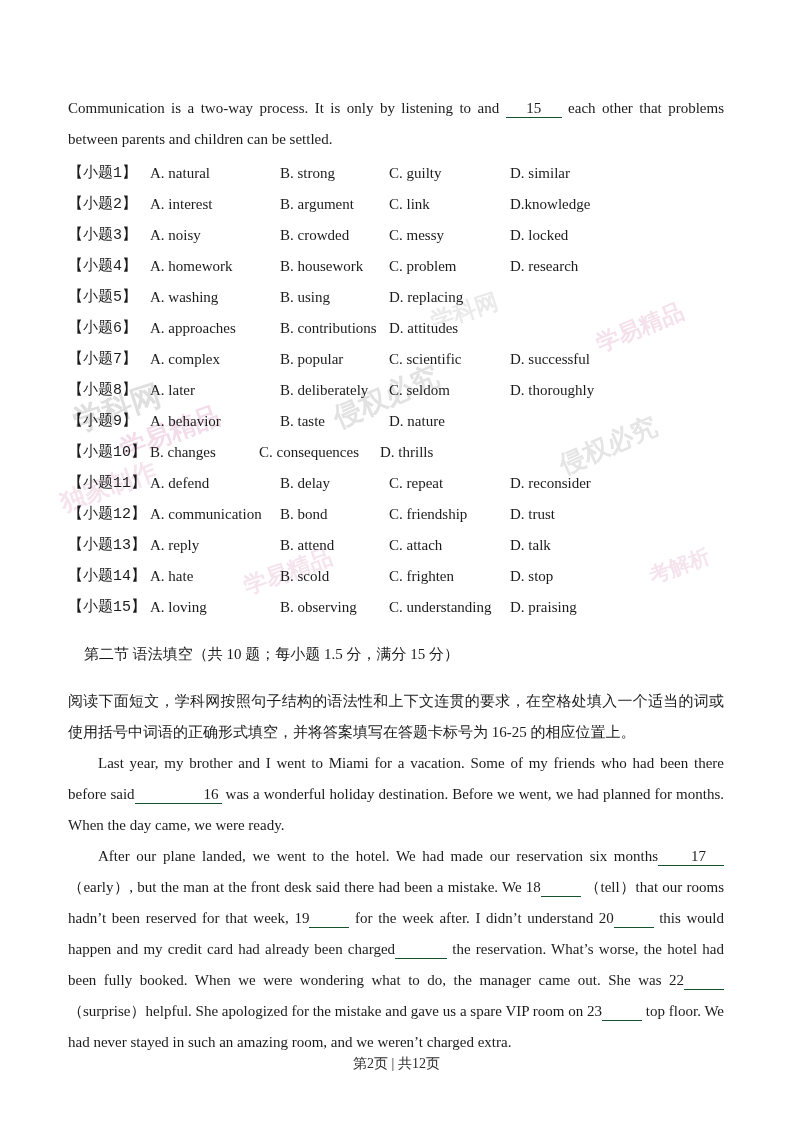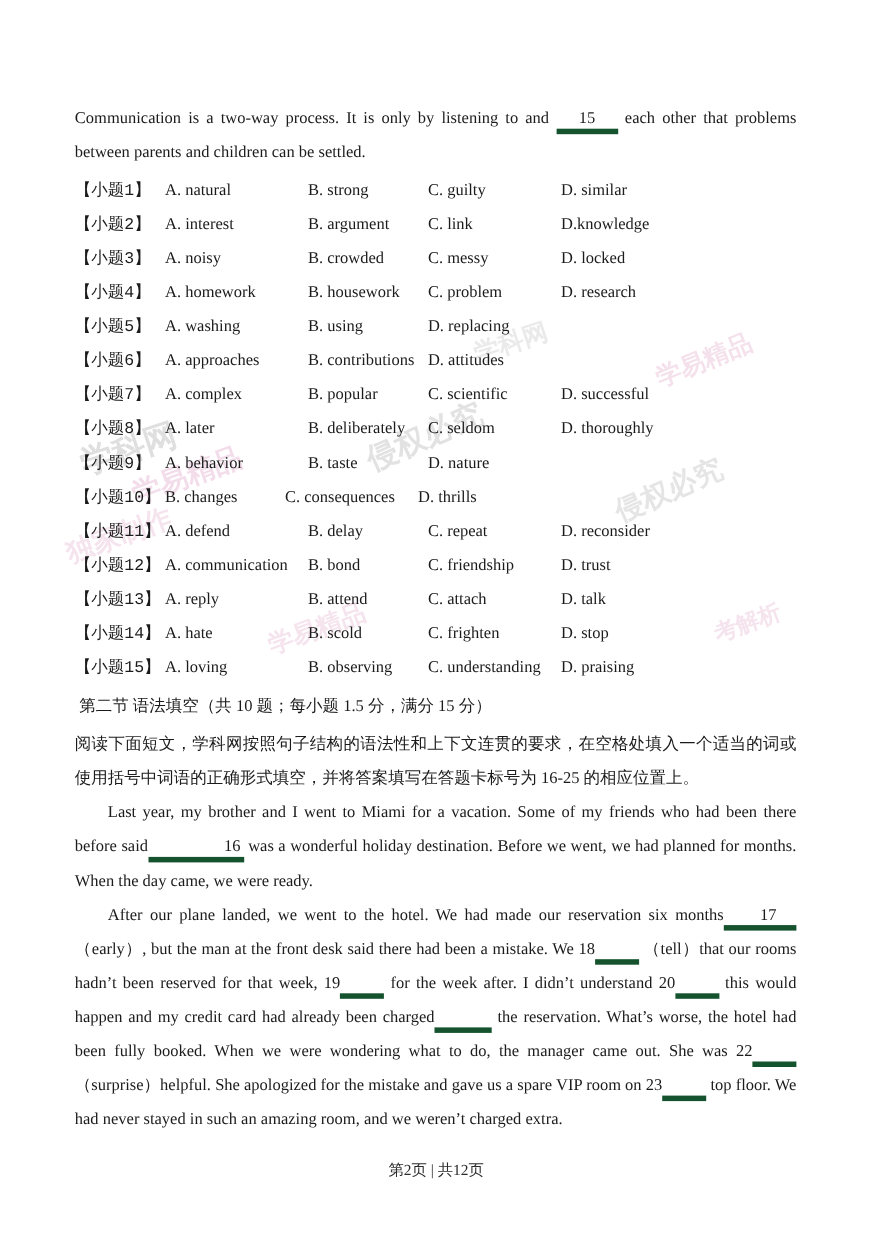--- a/index.html
+++ b/index.html
@@ -35,27 +35,27 @@
     line-height: 31px;
     white-space: nowrap;
   }
   .q-label { width: 82px; flex: none; font-family: Liberation Mono, monospace; }
   .q-opt   { flex: none; box-sizing: border-box; padding-right: 6px; }
   .q-opt-0 { width: 130px; }
   .q-opt-1 { width: 109px; }
   .q-opt-2 { width: 121px; }
   .q-opt-3 { width: auto; }
   .section-heading {
-    margin: 4px;
+    margin: 16px;
     line-height: 31px;
     text-align: left;
   }
   .blank {
     display: inline-block;
-    border-bottom: 5px solid #14532d;
+    border-bottom: 1px solid #14532d;
     text-align: left;
     padding: 0 3px 1px 3px;
     line-height: 1;
     box-sizing: border-box;
   }
   .blank.center { text-align: center; }
   .footer {
     position: absolute;
     left: 0;
     right: 0;

